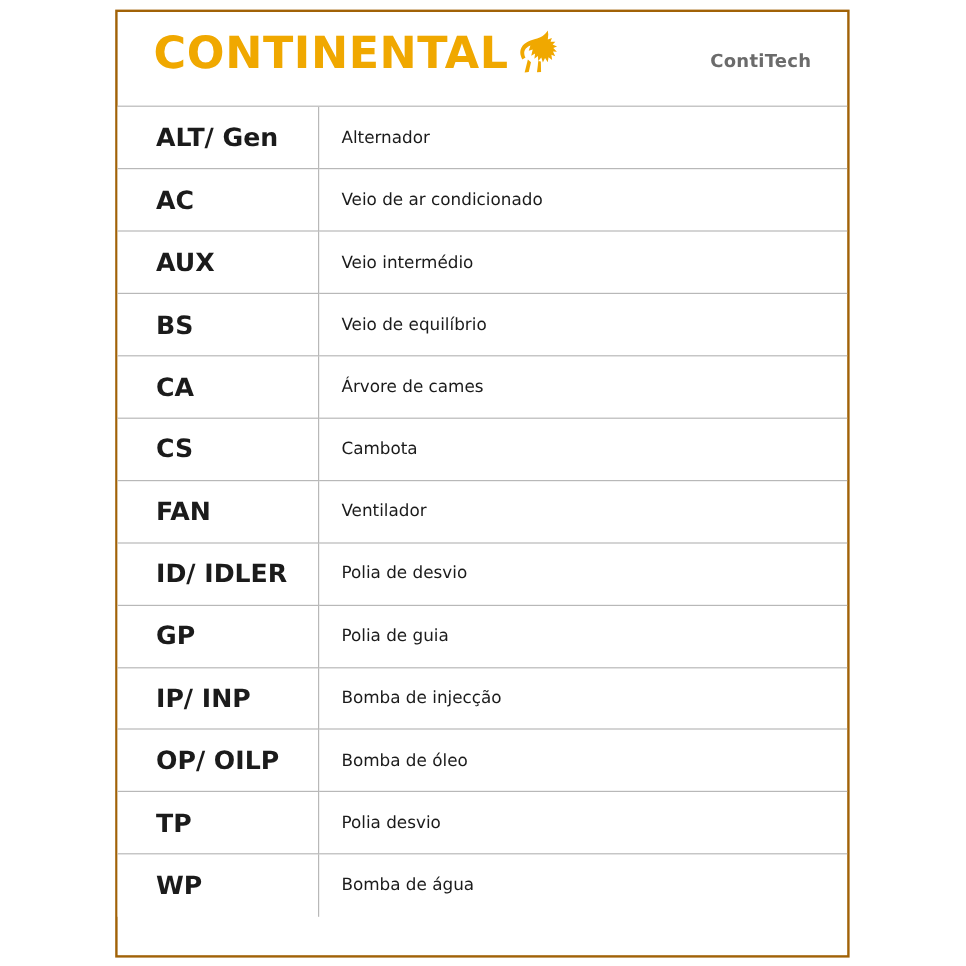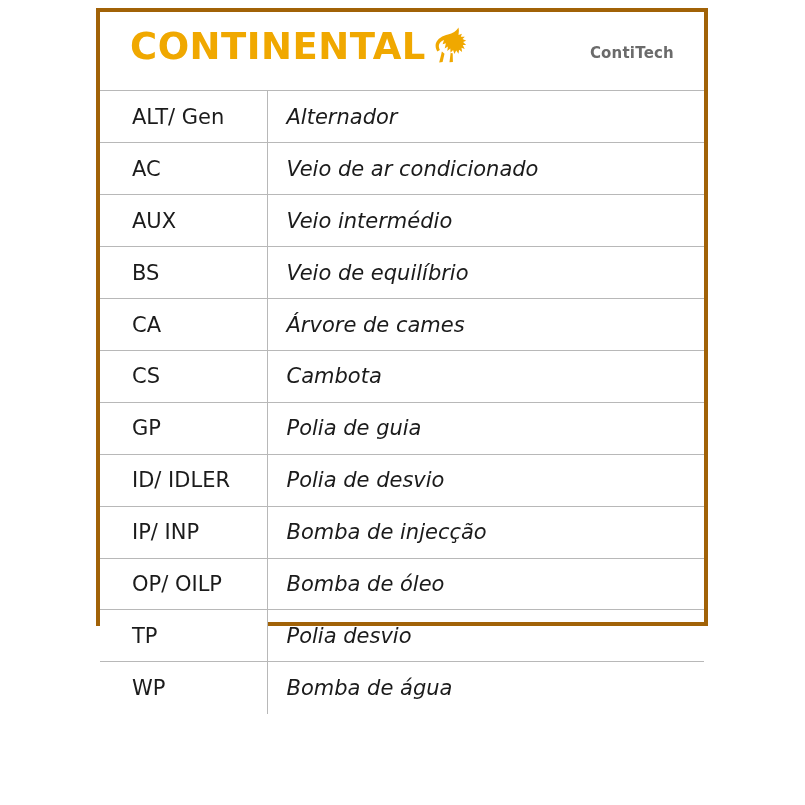--- a/index.html
+++ b/index.html
@@ -17,23 +17,23 @@
     height: 805px;
     background: #ffffff;
     overflow: hidden;
   }
 
   .sheet {
     position: absolute;
     left: 96px;
     top: 8px;
     width: 612px;
-    height: 618px;
-    background: #ffffff;
-    border: 4px solid #a16207;
+    height: 790px;
+    background: #ffffff;
+    border: 2px solid #a16207;
     box-sizing: border-box;
   }
 
   
   .logo-row {
     position: relative;
     height: 79px;
     border-bottom: 1px solid #b8b8b8;
     box-sizing: border-box;
   }
@@ -93,33 +93,32 @@
     vertical-align: middle;
     font-family: "DejaVu Sans", sans-serif;
     color: #1b1b1b;
   }
 
   .col-code {
     width: 167px;
     border-right: 1px solid #b8b8b8;
     background: #ffffff;
     font-size: 21px;
-    font-weight: 400;
+    font-weight: 700;
     padding-left: 32px !important;
     box-sizing: border-box;
     white-space: nowrap;
   }
 
   .col-desc {
-    font-size: 21px;
+    font-size: 14px;
     font-weight: 400;
     padding-left: 19px !important;
     box-sizing: border-box;
     white-space: nowrap;
-    font-style: italic;
   }
 
   .table tr:last-child td {
     border-bottom: none;
   }
 </style>
 </head>
 <body>
 
 <div id="page">
@@ -159,28 +158,32 @@
         </tr>
         <tr>
           <td class="col-code">CA</td>
           <td class="col-desc">Árvore de cames</td>
         </tr>
         <tr>
           <td class="col-code">CS</td>
           <td class="col-desc">Cambota</td>
         </tr>
         <tr>
+          <td class="col-code">FAN</td>
+          <td class="col-desc">Ventilador</td>
+        </tr>
+        <tr>
+          <td class="col-code">ID/ IDLER</td>
+          <td class="col-desc">Polia de desvio</td>
+        </tr>
+        <tr>
           <td class="col-code">GP</td>
           <td class="col-desc">Polia de guia</td>
         </tr>
         <tr>
-          <td class="col-code">ID/ IDLER</td>
-          <td class="col-desc">Polia de desvio</td>
-        </tr>
-        <tr>
           <td class="col-code">IP/ INP</td>
           <td class="col-desc">Bomba de injecção</td>
         </tr>
         <tr>
           <td class="col-code">OP/ OILP</td>
           <td class="col-desc">Bomba de óleo</td>
         </tr>
         <tr>
           <td class="col-code">TP</td>
           <td class="col-desc">Polia desvio</td>

